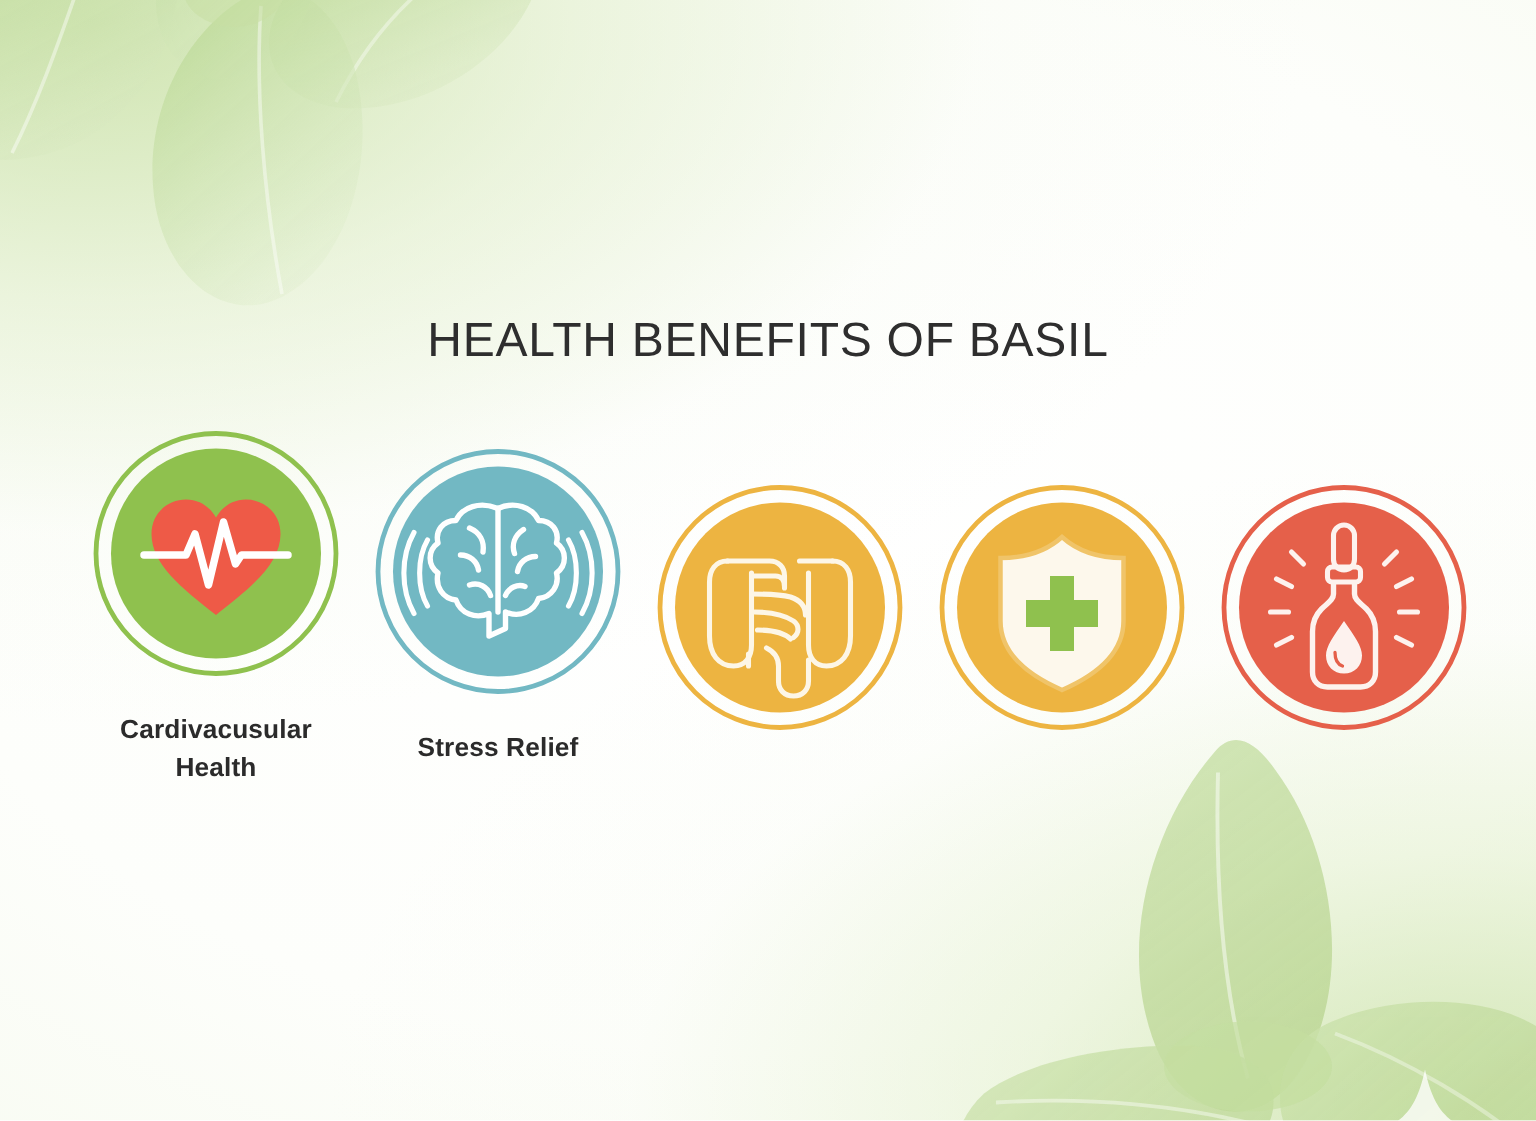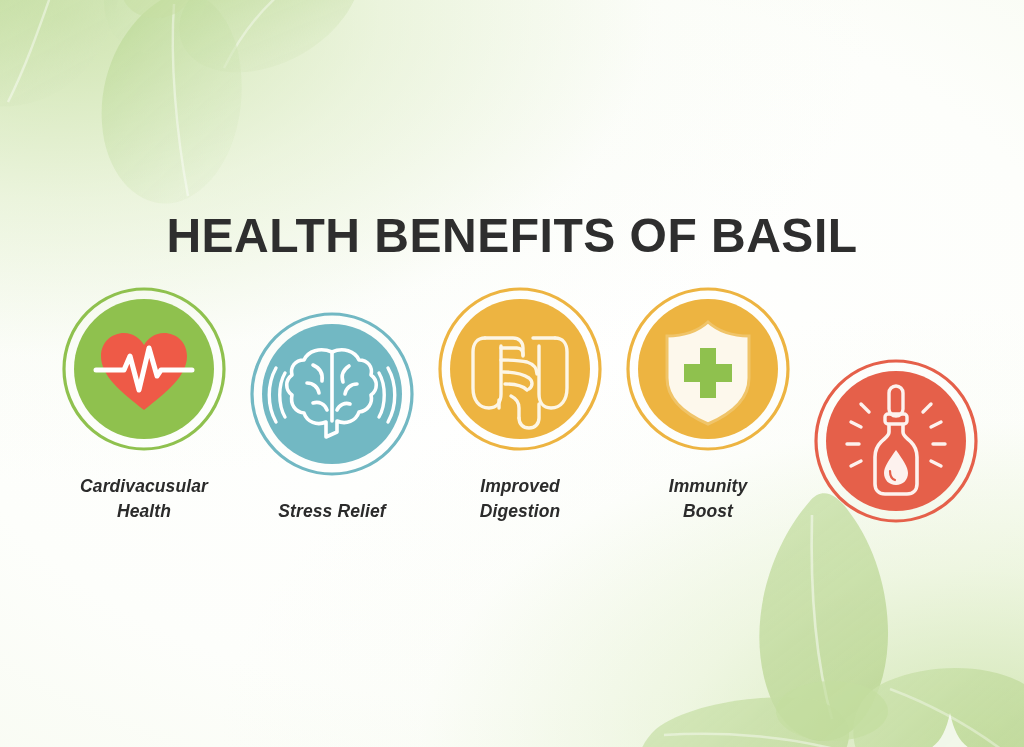--- a/index.html
+++ b/index.html
@@ -52,37 +52,36 @@
   }
 
   
   .title {
     position: absolute;
     left: 0;
     right: 0;
     top: 208px;
     text-align: center;
     font-family: "Liberation Sans Narrow", "Liberation Sans", sans-serif;
-    font-size: 48px;
-    font-weight: bold;
+    font-size: 32px;
+    font-weight: normal;
     letter-spacing: 0.5px;
     color: #2e2e2e;
     white-space: nowrap;
   }
 
   
   .benefits-row {
     position: absolute;
     left: 50px;
     top: 286px;
     width: 940px;
     display: flex;
     justify-content: space-between;
-    align-items: flex-end;
-    font-style: italic;
+    align-items: center;
   }
   .benefit {
     width: 188px;
     display: flex;
     flex-direction: column;
     align-items: center;
   }
   .icon-badge {
     width: 166px;
     height: 166px;
@@ -219,35 +218,31 @@
             <path d="M64 62 L 80 62 C 84 62, 86 65, 86 69"></path>
             <path d="M64 74 C 72 74, 82 74, 90 76 C 96 78, 100 82, 100 88"></path>
             <path d="M66 86 C 76 86, 86 88, 92 92 C 96 95, 96 100, 92 103"></path>
             <path d="M68 98 C 78 98, 86 100, 90 104"></path>
             <path d="M74 110 C 78 112, 82 116, 82 122 L 82 132"></path>
             <path d="M82 132 C 82 138, 86 142, 92 142 C 98 142, 102 138, 102 132 L 102 118"></path>
             <path d="M62 114 L 62 122"></path>
           </g>
         </svg>
       </div>
-      <div class="benefit-label">Improved
-Digestion</div>
     </div>
 
     <div class="benefit">
       <div class="icon-badge">
         <svg viewBox="0 0 166 166" xmlns="http://www.w3.org/2000/svg">
           <circle cx="83" cy="83" r="80" fill="none" stroke="#edb441" stroke-width="3.2"></circle>
           <circle cx="83" cy="83" r="70" fill="#edb441"></circle>
           <path d="M83 36 C 72 46, 58 50, 42 50 L 42 92 C 42 114, 60 128, 83 138 C 106 128, 124 114, 124 92 L 124 50 C 108 50, 94 46, 83 36 Z" fill="#fdf8ec" stroke="#f0c469" stroke-width="3"></path>
           <path d="M75 62 L 91 62 L 91 78 L 107 78 L 107 96 L 91 96 L 91 112 L 75 112 L 75 96 L 59 96 L 59 78 L 75 78 Z" fill="#8fc14e"></path>
         </svg>
       </div>
-      <div class="benefit-label">Immunity
-Boost</div>
     </div>
 
     <div class="benefit">
       <div class="icon-badge">
         <svg viewBox="0 0 166 166" xmlns="http://www.w3.org/2000/svg">
           <circle cx="83" cy="83" r="80" fill="none" stroke="#e5604a" stroke-width="3.2"></circle>
           <circle cx="83" cy="83" r="70" fill="#e5604a"></circle>
           <g stroke="#fdf2ee" stroke-width="3.4" stroke-linecap="round" fill="none">
             <path d="M48 46 L 56 54"></path>
             <path d="M38 64 L 48 69"></path>

